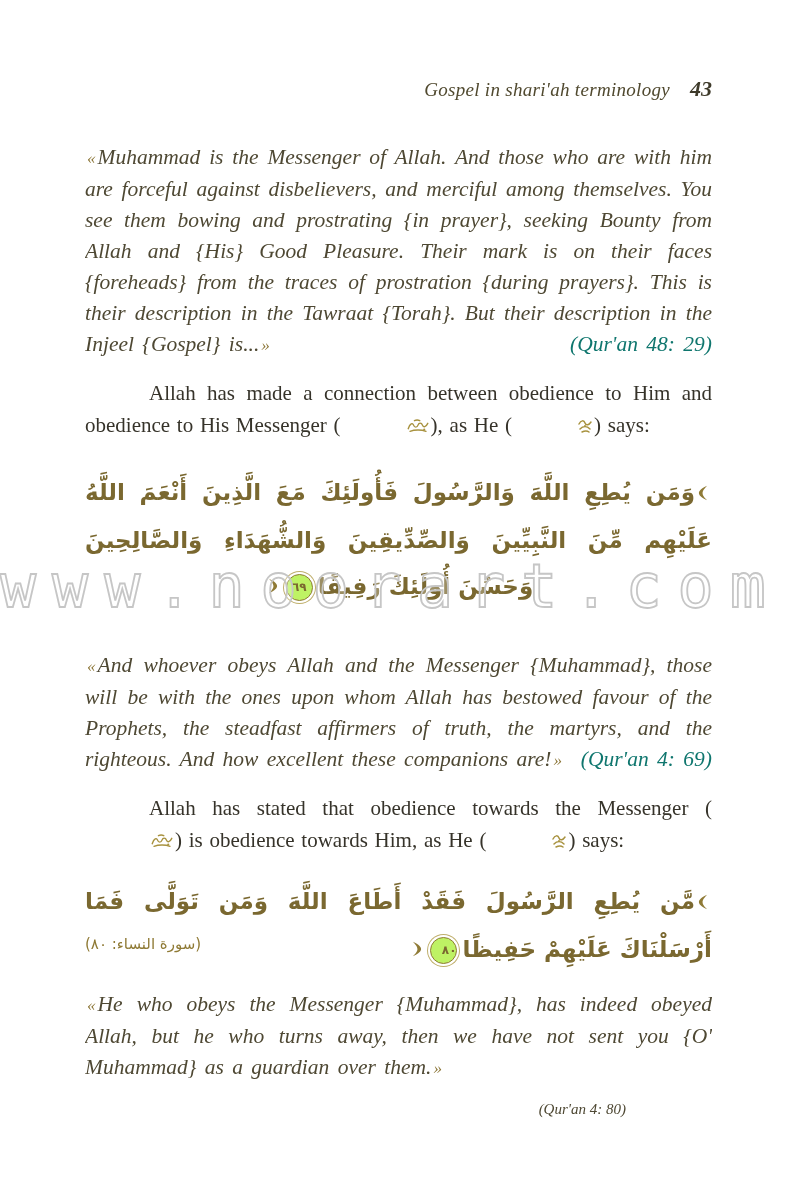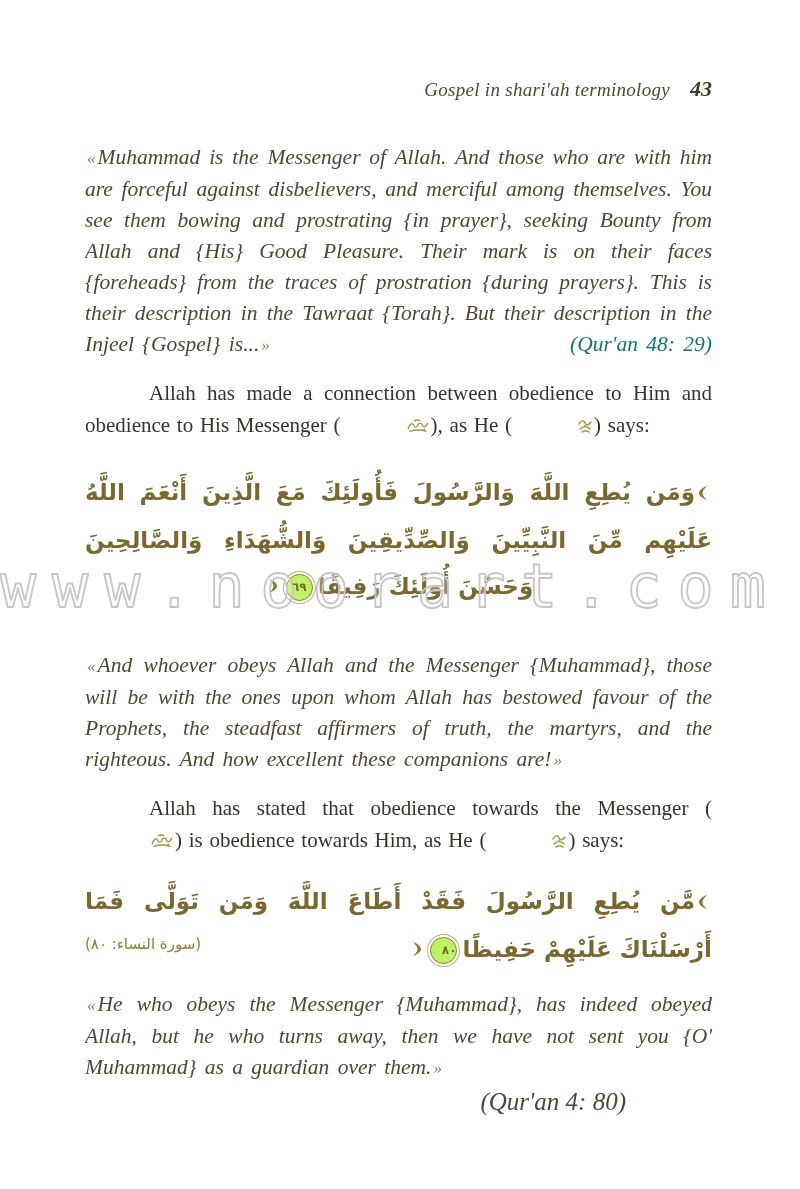--- a/index.html
+++ b/index.html
@@ -16,21 +16,21 @@
   .header .htitle { font-style:italic; font-size:19px; letter-spacing:0.3px; }
   .header .pagenum { font-style:italic; font-weight:bold; font-size:22px; margin-left:20px; color:#3e3a2a; }
 
   
   .quote {
     margin-top:40px; font-style:italic; font-size:21.5px; line-height:31px;
     color:#4e4833; text-align:justify; word-spacing:3px; overflow:hidden;
   }
   .qmark { color:#8a7435; font-size:0.8em; padding:0 2px; }
   .qcite { float:right; white-space:nowrap; font-style:italic; color:#0f766e; }
-  .qcite-row { text-align:right; padding-right:86px; font-style:italic; font-size:25px; line-height:31px; color:#4e4833; margin-top:2px; }
+  .qcite-row { text-align:right; padding-right:86px; font-style:italic; font-size:15px; line-height:31px; color:#4e4833; margin-top:10px; }
 
   
   .para {
     margin-top:16px; font-size:21px; line-height:32px; color:#36332a;
     text-align:justify; text-indent:64px; word-spacing:1.5px;
   }
 
   
   .arabic {
     direction:rtl; font-family:"DejaVu Sans", sans-serif; font-weight:bold;
@@ -95,21 +95,21 @@
             </g>
             <circle cx="8" cy="8" r="1" fill="#a8923f"></circle>
           </svg></span><span>) says:</span></p>
 
     <div class="arabic v1"><span class="ornate"><svg width="11" height="18" viewBox="0 0 12 18">
             <path d="M10 1 C3 4 1 7 1 9 C1 11 3 14 10 17 C6 13 5 11 5 9 C5 7 6 5 10 1 Z" fill="#8f7a35"></path>
           </svg></span><span>وَمَن يُطِعِ اللَّهَ وَالرَّسُولَ فَأُولَئِكَ مَعَ الَّذِينَ أَنْعَمَ اللَّهُ عَلَيْهِم مِّنَ النَّبِيِّينَ وَالصِّدِّيقِينَ وَالشُّهَدَاءِ وَالصَّالِحِينَ وَحَسُنَ أُولَئِكَ رَفِيقًا</span><span class="medallion"><span>٦٩</span></span><span class="ornate"><svg width="11" height="18" viewBox="0 0 12 18">
             <path d="M2 1 C9 4 11 7 11 9 C11 11 9 14 2 17 C6 13 7 11 7 9 C7 7 6 5 2 1 Z" fill="#8f7a35"></path>
           </svg></span></div>
 
-    <div class="quote"><span class="qmark">«</span><span>And whoever obeys Allah and the Messenger {Muhammad}, those will be with the ones upon whom Allah has bestowed favour of the Prophets, the steadfast affirmers of truth, the martyrs, and the righteous. And how excellent these companions are!</span><span class="qmark">»</span></div>
+    <div class="quote"><span class="qmark">«</span><span>And whoever obeys Allah and the Messenger {Muhammad}, those will be with the ones upon whom Allah has bestowed favour of the Prophets, the steadfast affirmers of truth, the martyrs, and the righteous. And how excellent these companions are!</span><span class="qmark">»</span><span class="qcite">(Qur'an 4: 69)</span></div>
 
     <p class="para"><span>Allah has stated that obedience towards the Messenger (</span><span class="honorific"><svg width="24" height="16" viewBox="0 0 26 18">
             <g fill="none" stroke="#a8923f" stroke-width="1.6" stroke-linecap="round">
               <path d="M2 12 C4 6 7 5 8 8 C9 11 12 11 13 8 C14 5 17 5 18 8 C19 11 22 10 24 6"></path>
               <path d="M4 15 C9 13 17 13 22 15"></path>
               <path d="M9 3 C11 2 13 2 15 3"></path>
             </g>
             <circle cx="20" cy="13" r="1.2" fill="#a8923f"></circle>
           </svg></span><span>) is obedience towards Him, as He (</span><span class="honorific"><svg width="16" height="16" viewBox="0 0 16 16">
             <g fill="none" stroke="#a8923f" stroke-width="1.5" stroke-linecap="round">

